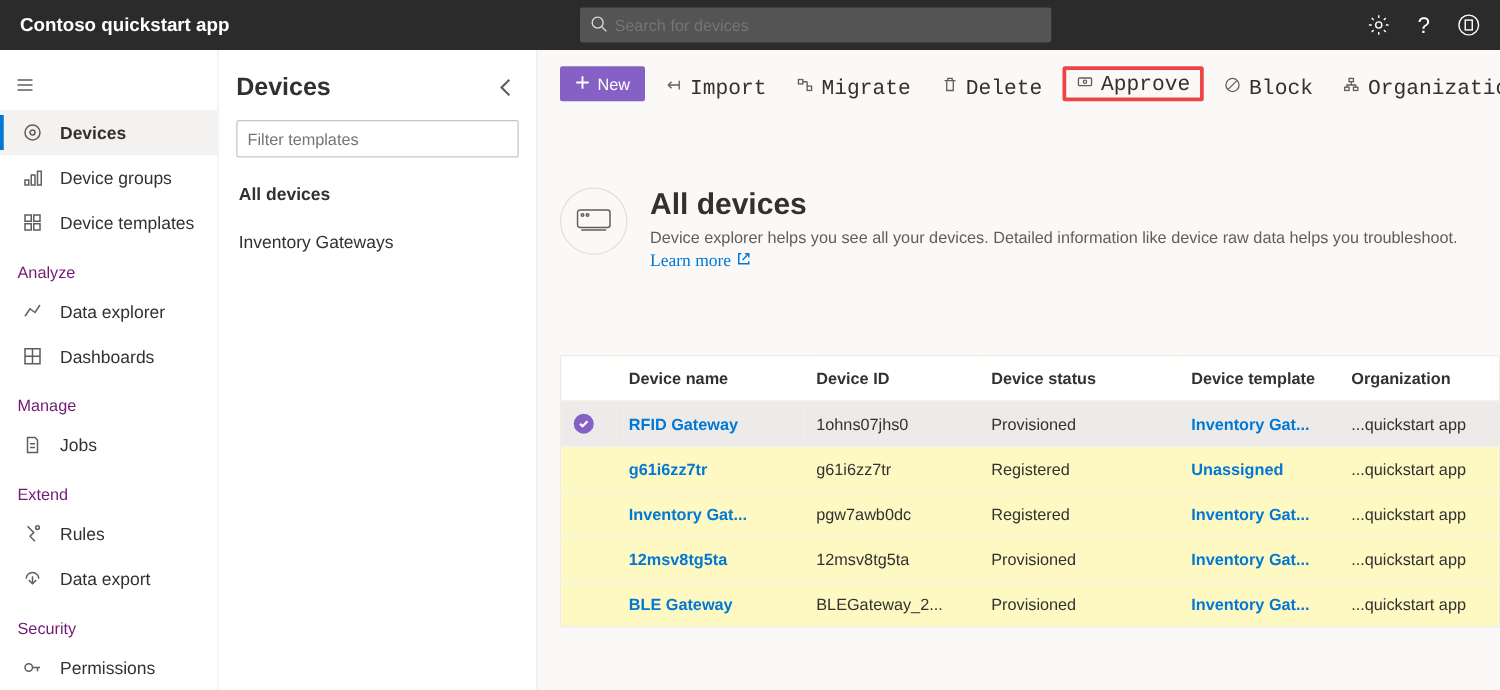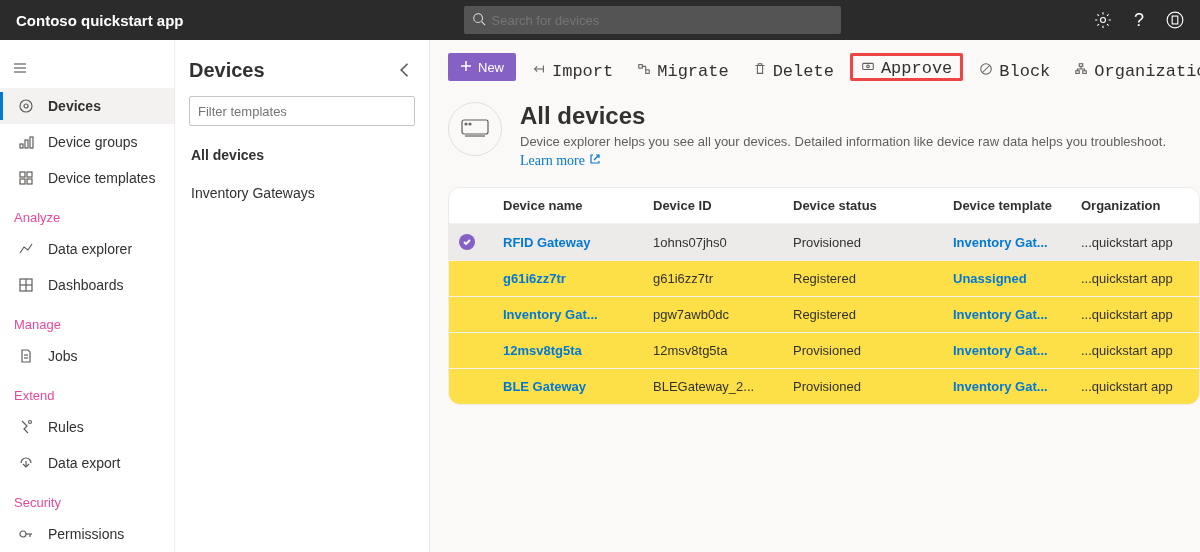--- a/index.html
+++ b/index.html
@@ -55,21 +55,21 @@
   .nav-item {
     display: flex; align-items: center; height: 36px; padding-left: 18px; gap: 14px;
     font-size: 14px; color: #323130; cursor: pointer; position: relative;
   }
   .nav-item.active { background: #f3f2f1; font-weight: 600; }
   .nav-item.active::before {
     content:""; position:absolute; left:0; top:4px; bottom:4px; width:3px; background:#0078d4;
   }
   .nav-item .nav-icon { width:16px; height:16px; color:#605e5c; flex-shrink:0; display:flex; align-items:center; justify-content:center;}
   .nav-section {
-    padding: 14px 0 6px 14px; font-size: 13px; color: #ec4899; font-weight:400;
+    padding: 14px 0 6px 14px; font-size: 13px; color: #701a75; font-weight:400;
   }
   .nav-sub { padding-left: 18px; }
 
   
   .midpanel {
     width: 255px;
     background: #fff;
     border-right: 1px solid #edebe9;
     padding: 10px 14px 0 14px;
     flex-shrink: 0;
@@ -84,21 +84,21 @@
   }
   .template-list { margin-top: 10px; }
   .template-item { height: 38px; display:flex; align-items:center; font-size:14px; cursor:pointer; padding-left:2px; }
   .template-item.selected { font-weight:600; }
 
   
   .main {
     flex: 1;
     padding: 10px 0 0 0;
     overflow: hidden;
-    display:flex; flex-direction:column;
+    display:flex; flex-direction:column;gap:48px;
   }
   .toolbar {
     display:flex; align-items:center; gap: 8px; padding: 0 18px; height: 34px;
   }
   .btn-primary {
     background:#8661c5; color:#fff; border:none; height:28px;
     display:flex; align-items:center; gap:6px; padding:0 12px; font-size:13px;
     border-radius:2px; cursor:pointer;
   }
   .btn-primary svg{width:12px;height:12px;}
@@ -119,22 +119,22 @@
     display:flex; align-items:center; justify-content:center; color:#605e5c; flex-shrink:0;
   }
   .page-title { font-size:24px; font-weight:600; }
   .page-sub { font-size:13px; color:#605e5c; margin-top:4px; }
   .learn-more { color:#0078d4; display:inline-flex; align-items:center; gap:4px; margin-top:4px; cursor:pointer;font-family:Liberation Serif, serif; }
   .learn-more svg{width:12px;height:12px;}
 
   .table-wrap {
     margin: 4px 0 0 18px;
     border:1px solid #edebe9;
-    border-radius:12px;
-    background:#fde047;
+    border-radius:2px;
+    background:#fef9c3;
     overflow-x:auto;
   }
   table { width:100%; border-collapse:collapse; table-layout:fixed; min-width:760px; }
   th, td {
     text-align:left; padding: 10px 10px; font-size:13px;
     border-bottom:1px solid #f3f2f1; white-space:nowrap; overflow:hidden; text-overflow:ellipsis;
   }
   th { font-weight:600; background:#fff; }
   .col-check{width:44px;}
   .col-name{width:150px;}

